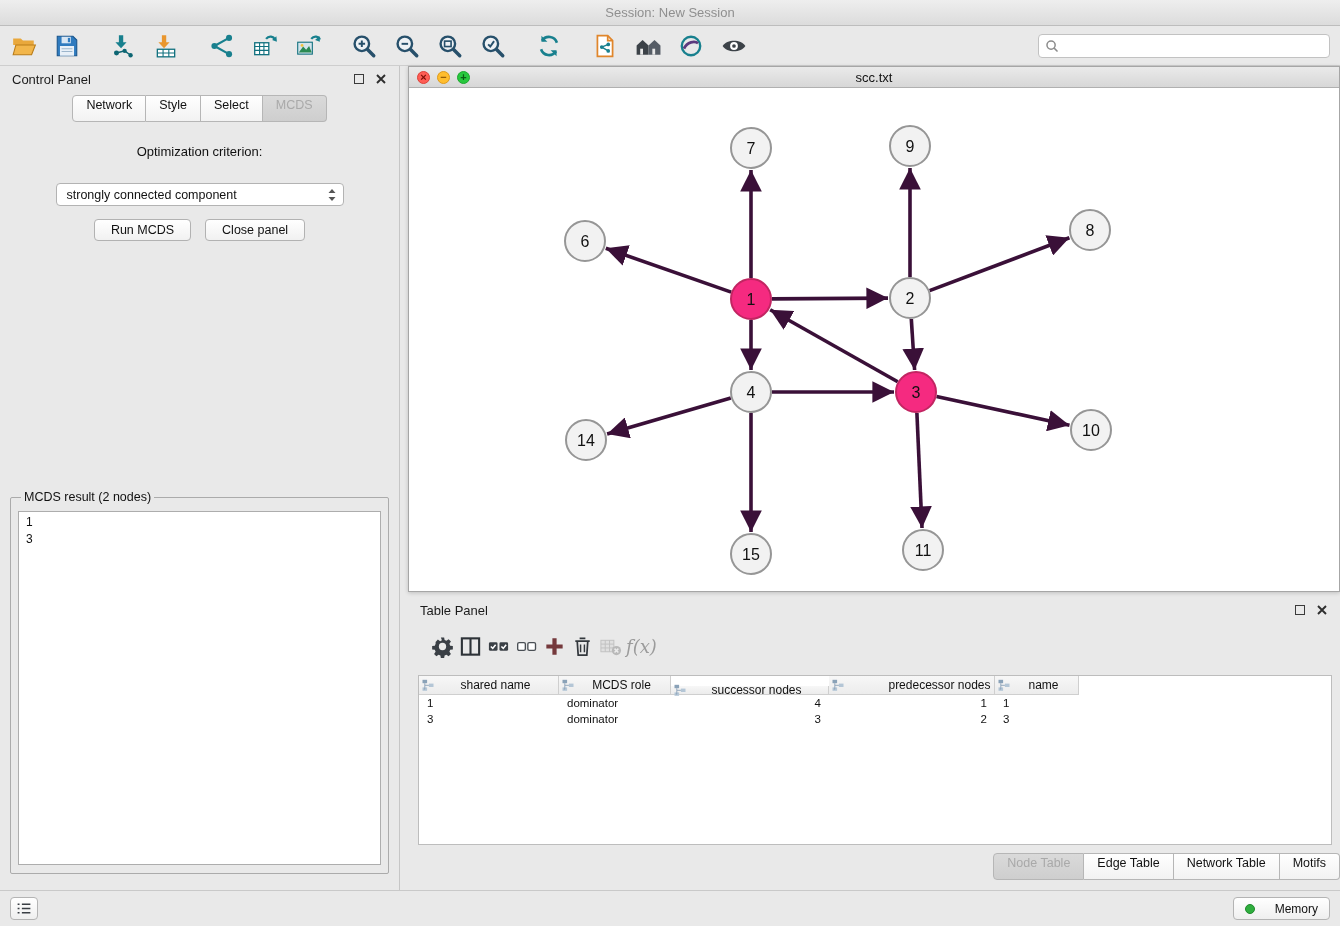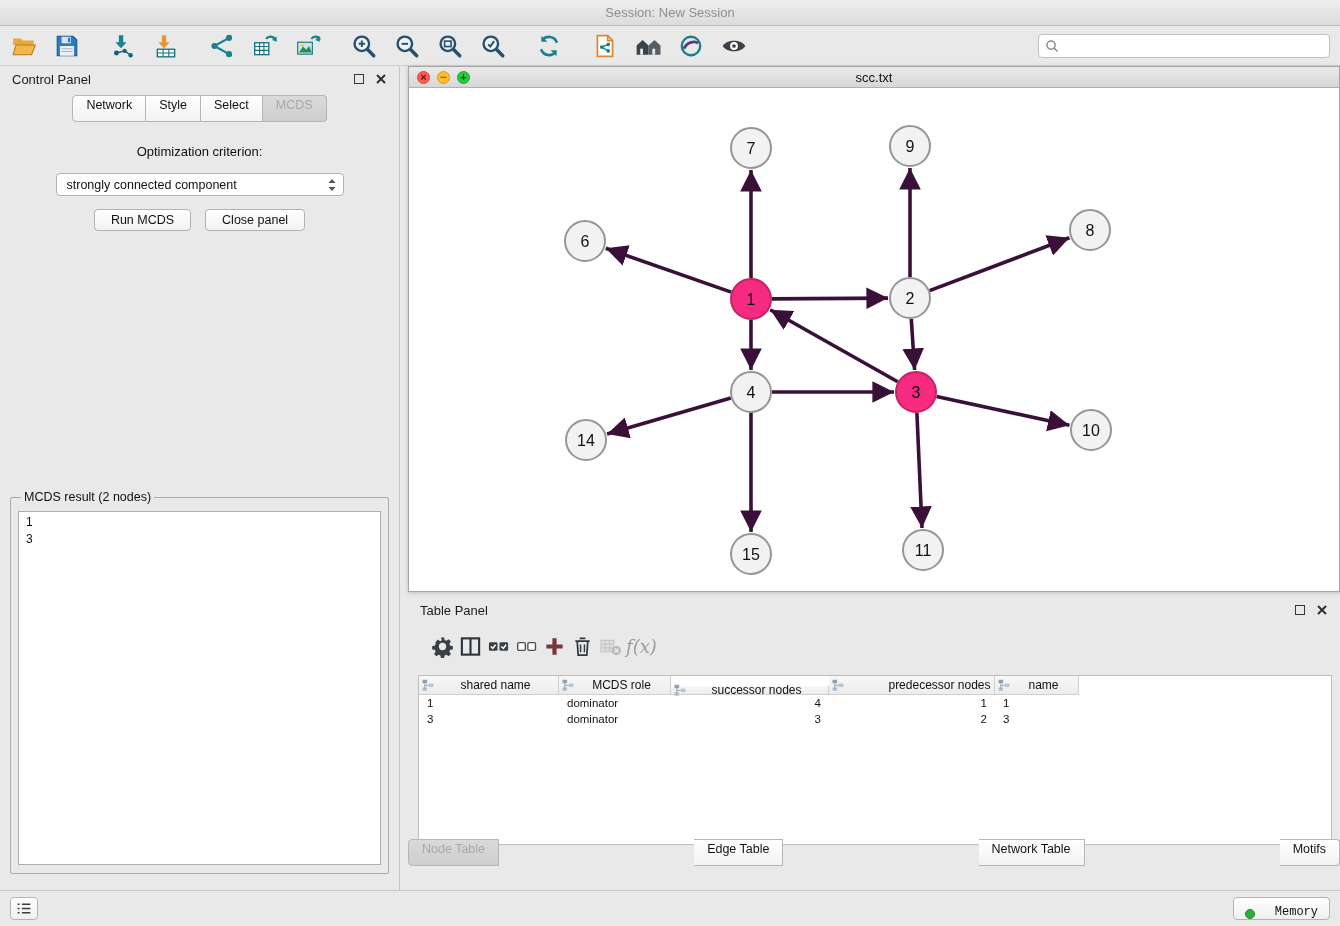--- a/index.html
+++ b/index.html
@@ -19,21 +19,21 @@
 .panel-header{height:26px;display:flex;align-items:center;padding:0 12px;font-size:13px;color:#1c1c1c}
 .win-btns{margin-left:auto;display:flex;gap:11px;align-items:center}
 .float-glyph{width:10px;height:10px;border:1.6px solid #3a3a3a;display:inline-block;cursor:pointer}
 .close-glyph{width:12px;height:12px;cursor:pointer}
 .tabs-row{display:flex;justify-content:center;margin-top:3px}
 .tab{height:27px;line-height:19px;padding:0 13px;font-size:12.5px;background:linear-gradient(#ffffff,#f2f2f2);border:1px solid #b6b6b6;border-left:none;cursor:pointer;color:#111;white-space:nowrap}
 .tab:first-child{border-left:1px solid #b6b6b6;border-radius:4px 0 0 4px}
 .tab:last-child{border-radius:0 4px 4px 0}
 .tab.active{background:linear-gradient(#dadada,#cecece);color:#a9a9a9}
 .cp-opt-label{text-align:center;margin-top:22px;font-size:13px;color:#111}
-.combo{margin:14px auto 0;width:288px;height:23px;background:#fff;border:1px solid #b3b3b3;border-radius:4px;display:flex;align-items:center;padding:0 6px 0 10px;font-size:12.5px;cursor:pointer;color:#111}
+.combo{margin:24px auto 0;width:288px;height:23px;background:#fff;border:1px solid #b3b3b3;border-radius:4px;display:flex;align-items:center;padding:0 6px 0 10px;font-size:12.5px;cursor:pointer;color:#111}
 .combo svg{margin-left:auto;width:10px;height:14px}
 .cp-buttons{display:flex;justify-content:center;gap:14px;margin-top:13px}
 .btn{font-family:inherit;font-size:12.5px;height:22px;padding:0 16px;background:linear-gradient(#ffffff,#f1f1f1);border:1px solid #b2b2b2;border-radius:4px;cursor:pointer;color:#111}
 .result-box{position:absolute;left:10px;right:10px;top:424px;bottom:16px;border:1px solid #ababab;border-radius:2px;padding:7px 7px 8px 7px}
 .result-box legend{font-size:12.5px;padding:0 3px;margin-left:3px;color:#111}
 .result-area{width:100%;height:100%;background:#fff;border:1px solid #adadad;font-size:12px;line-height:17px;padding:2px 7px;overflow:auto;cursor:text;color:#111}
 
 .network-window{position:absolute;left:408px;top:66px;width:932px;height:526px;background:#fff;border:1px solid #a6a6a6;box-shadow:0 1px 4px rgba(0,0,0,.18)}
 .nw-titlebar{height:21px;background:linear-gradient(#eaeaea,#d7d7d7);border-bottom:1px solid #b0b0b0;position:relative;display:flex;align-items:center;justify-content:center;font-size:13px;color:#111}
 .tl{position:absolute;top:4px;width:13px;height:13px;border-radius:50%;font-size:11px;font-weight:bold;line-height:11px;text-align:center;cursor:pointer}
@@ -46,26 +46,26 @@
 .tp-toolbar{display:flex;align-items:center;gap:0;padding:5px 0 0 20px;height:42px}
 .tp-toolbar .tb-icon svg{width:23px;height:23px}
 .fx{font-family:"DejaVu Serif",serif;font-style:italic;font-size:18px;color:#9b9b9b;margin-left:2px;cursor:default}
 .tp-table{position:absolute;left:10px;right:8px;top:78px;bottom:45px;background:#fff;border:1px solid #bdbdbd;overflow:hidden}
 .t-header{display:flex;height:19px}
 .t-hcell{display:flex;align-items:center;background:linear-gradient(#f7f7f7,#ececec);border-right:1px solid #cfcfcf;border-bottom:1px solid #cfcfcf;font-size:12px;padding:0 3px;gap:2px;cursor:pointer;color:#111}
 .t-hcell svg{width:12px;height:12px;flex:0 0 auto}
 .t-hcell .hlabel{flex:1;text-align:center;white-space:nowrap;overflow:hidden}
 .t-row{display:flex;height:16px;font-size:11.5px;cursor:default;color:#111}
 .t-cell{padding:0 8px;line-height:16px;white-space:nowrap;overflow:hidden}
-.tp-tabs{position:absolute;left:0;right:0;bottom:24px;display:flex;justify-content:space-between}
+.tp-tabs{position:absolute;left:0;right:0;bottom:10px;display:flex;justify-content:flex-end}
 
 .statusbar{position:absolute;left:0;top:890px;width:100%;height:36px;border-top:1px solid #c9c9c9;display:flex;align-items:center;padding:0 10px;background:#e9e9e9}
 .status-left{width:28px;height:23px;display:flex;align-items:center;justify-content:center;border:1px solid #b4b4b4;border-radius:4px;background:linear-gradient(#ffffff,#efefef);cursor:pointer}
 .status-left svg{width:18px;height:17px}
-.memory-btn{margin-left:auto;display:flex;align-items:flex-end;gap:20px;height:23px;padding:0 11px;border:1px solid #b4b4b4;border-radius:4px;background:linear-gradient(#ffffff,#efefef);font-size:12px;cursor:pointer;font-family:Liberation Mono, monospace;color:#111}
+.memory-btn{margin-left:auto;display:flex;align-items:center;gap:20px;height:23px;padding:0 11px;border:1px solid #b4b4b4;border-radius:4px;background:linear-gradient(#ffffff,#efefef);font-size:12px;cursor:pointer;font-family:Liberation Sans, sans-serif;color:#111}
 .memory-dot{width:10px;height:10px;border-radius:50%;background:#2fae3e;border:1px solid #1f8a2d}
 </style>
 </head>
 <body>
 
 <div class="app">
 
   <div class="titlebar">
     <span>Session: New Session</span>
   </div>

